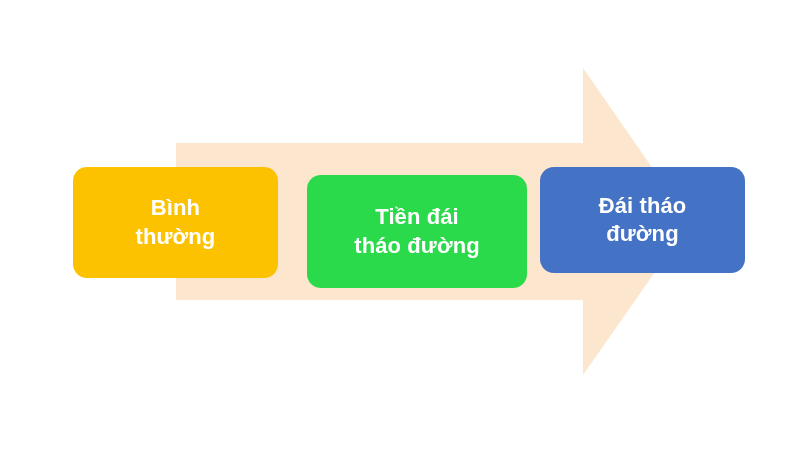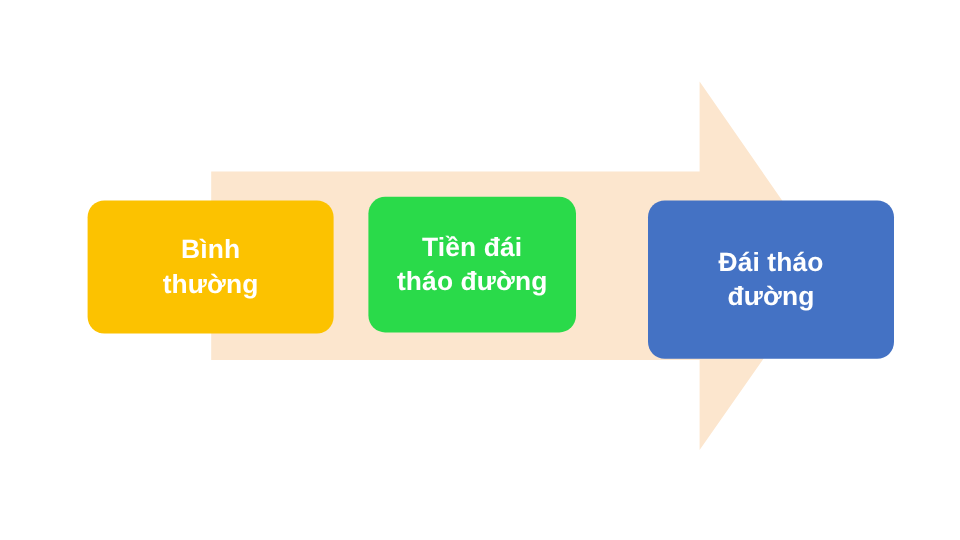--- a/index.html
+++ b/index.html
@@ -45,29 +45,29 @@
     white-space: pre-line;
   }
   #stage-box-0 {
     left: 73px;
     top: 167px;
     width: 205px;
     height: 111px;
   }
   #stage-box-1 {
     left: 307px;
-    top: 164px;
-    width: 173px;
+    top: 175px;
+    width: 220px;
     height: 113px;
   }
   #stage-box-2 {
     left: 540px;
     top: 167px;
     width: 205px;
-    height: 132px;
+    height: 106px;
   }
 </style>
 </head>
 <body>
 
 <div id="canvas" style="background: rgb(255, 255, 255);">
 
   <svg id="arrow-layer" viewBox="0 0 800 450" width="800" height="450" xmlns="http://www.w3.org/2000/svg" aria-hidden="true">
     <polygon points="176,143 583,143 583,68 690,222 583,375 583,300 176,300" fill="#FCE6CE"></polygon>
   </svg>

